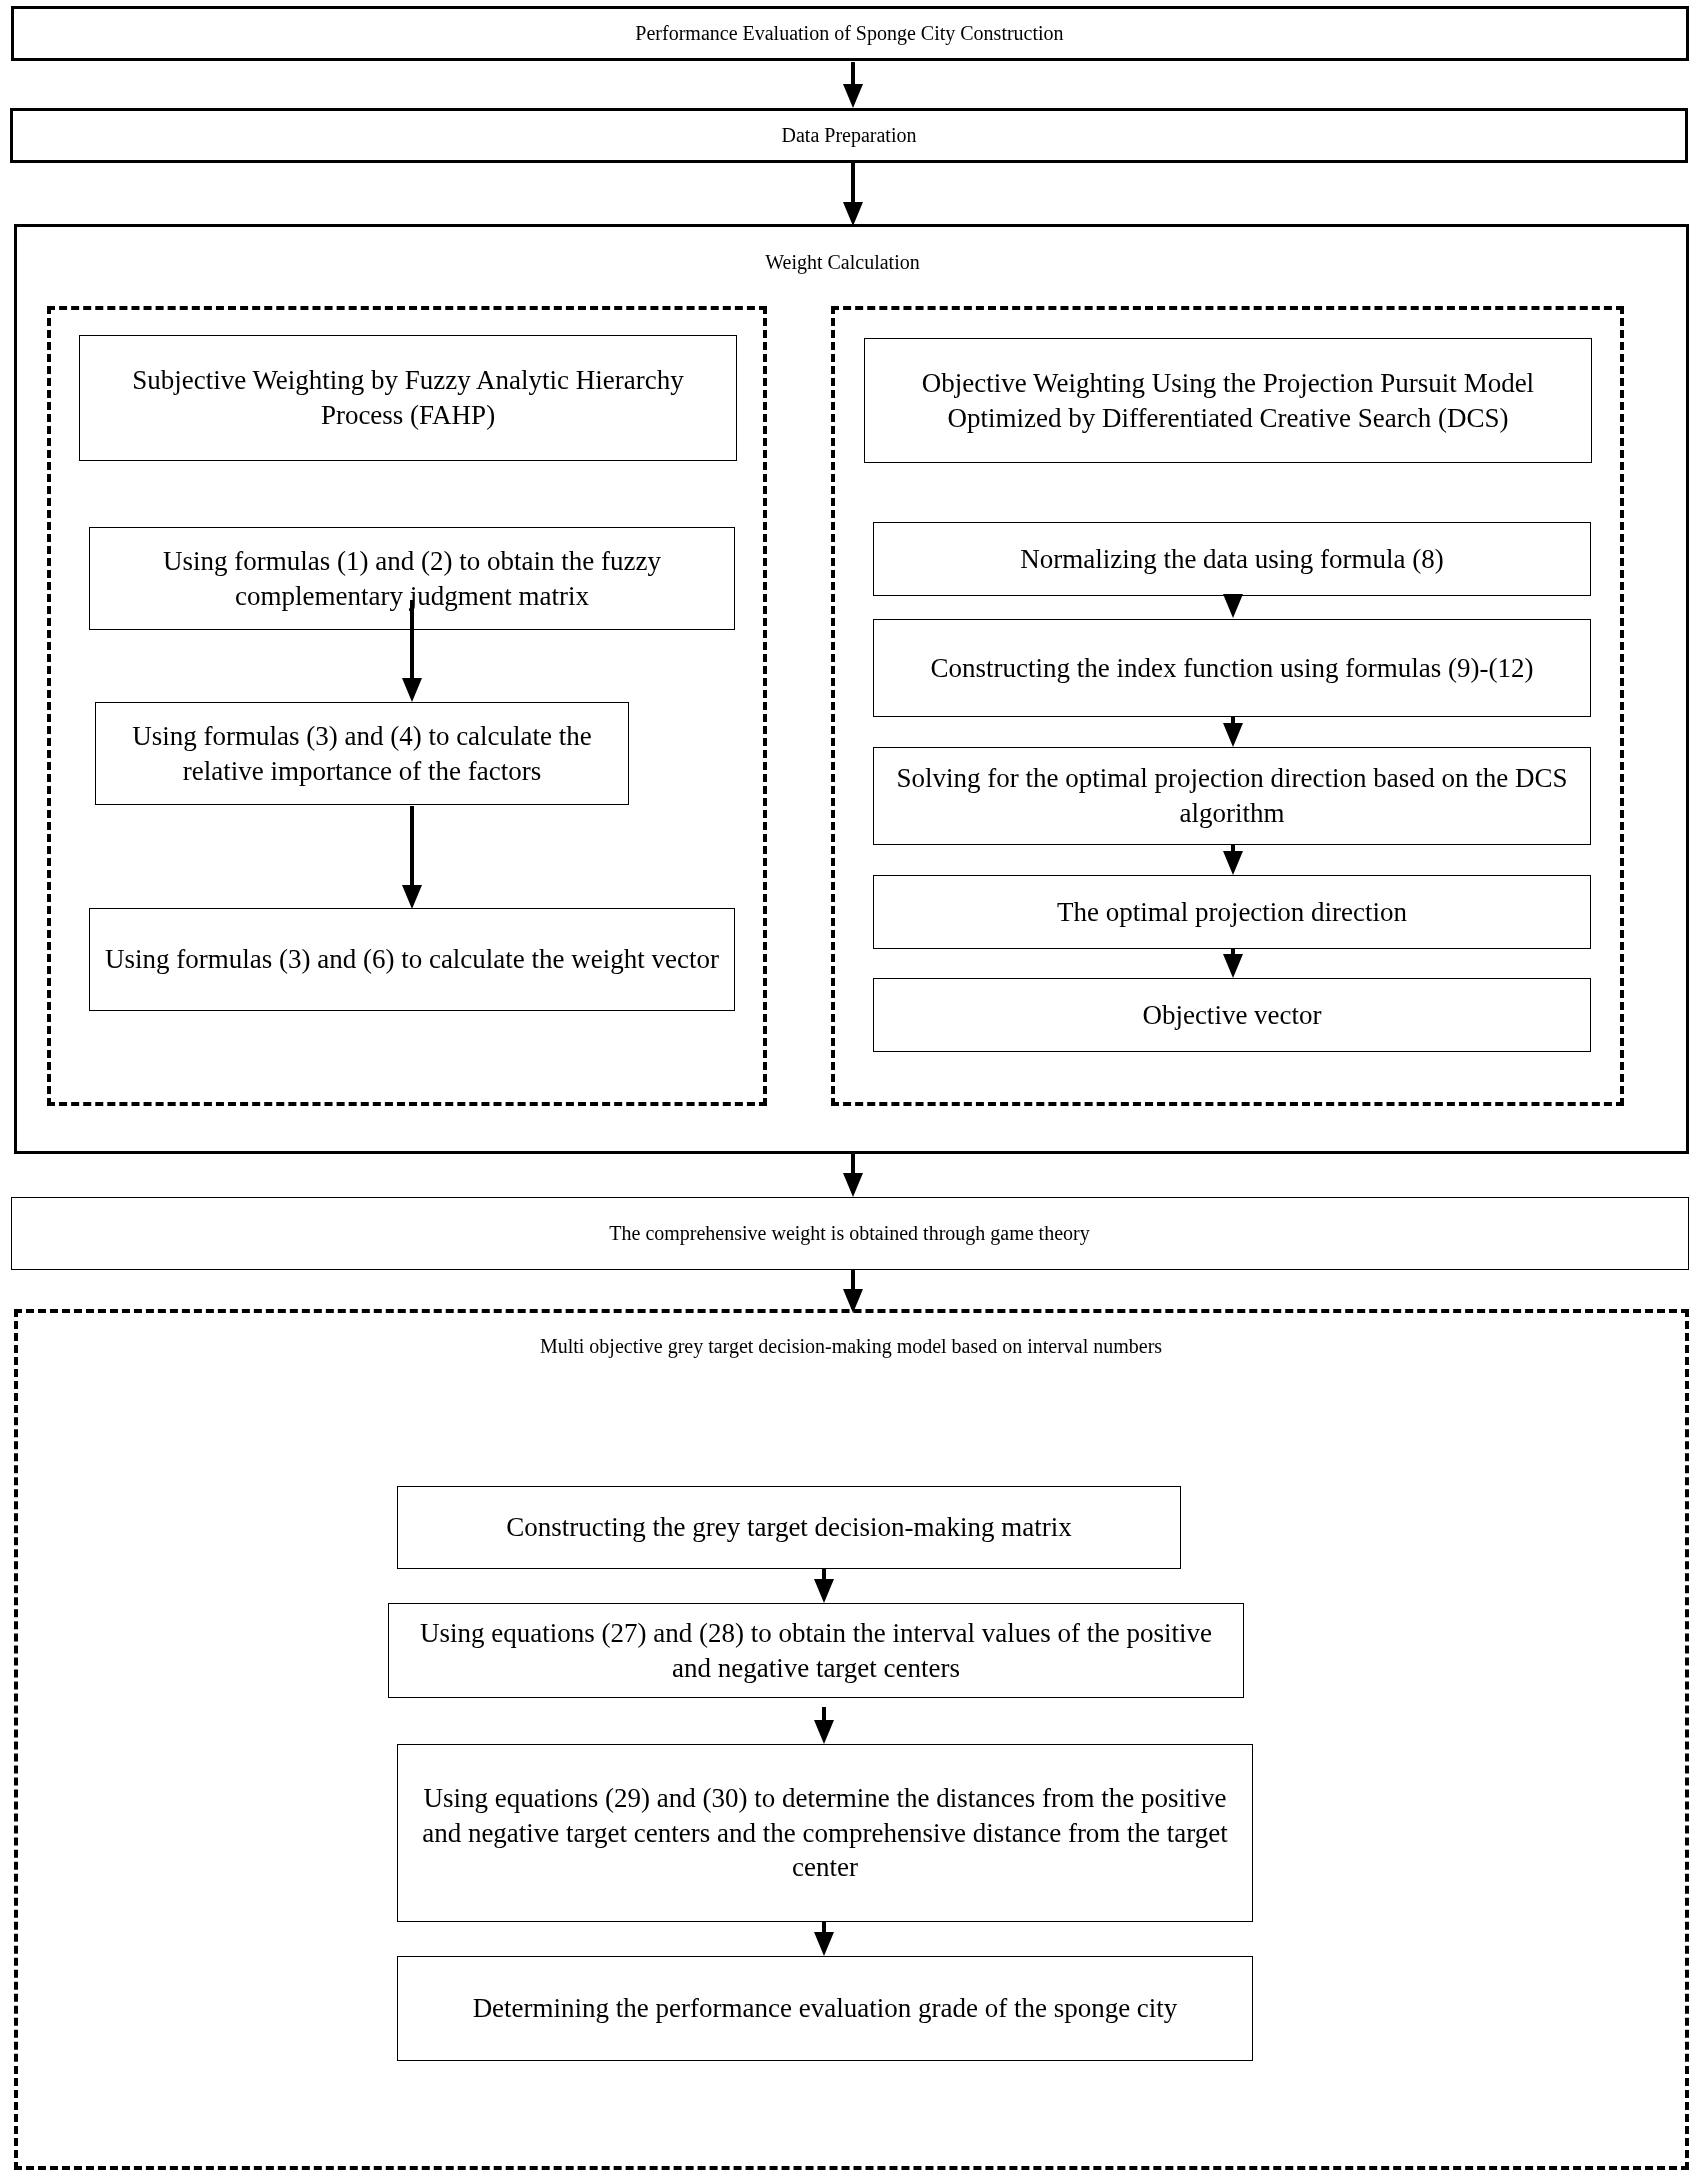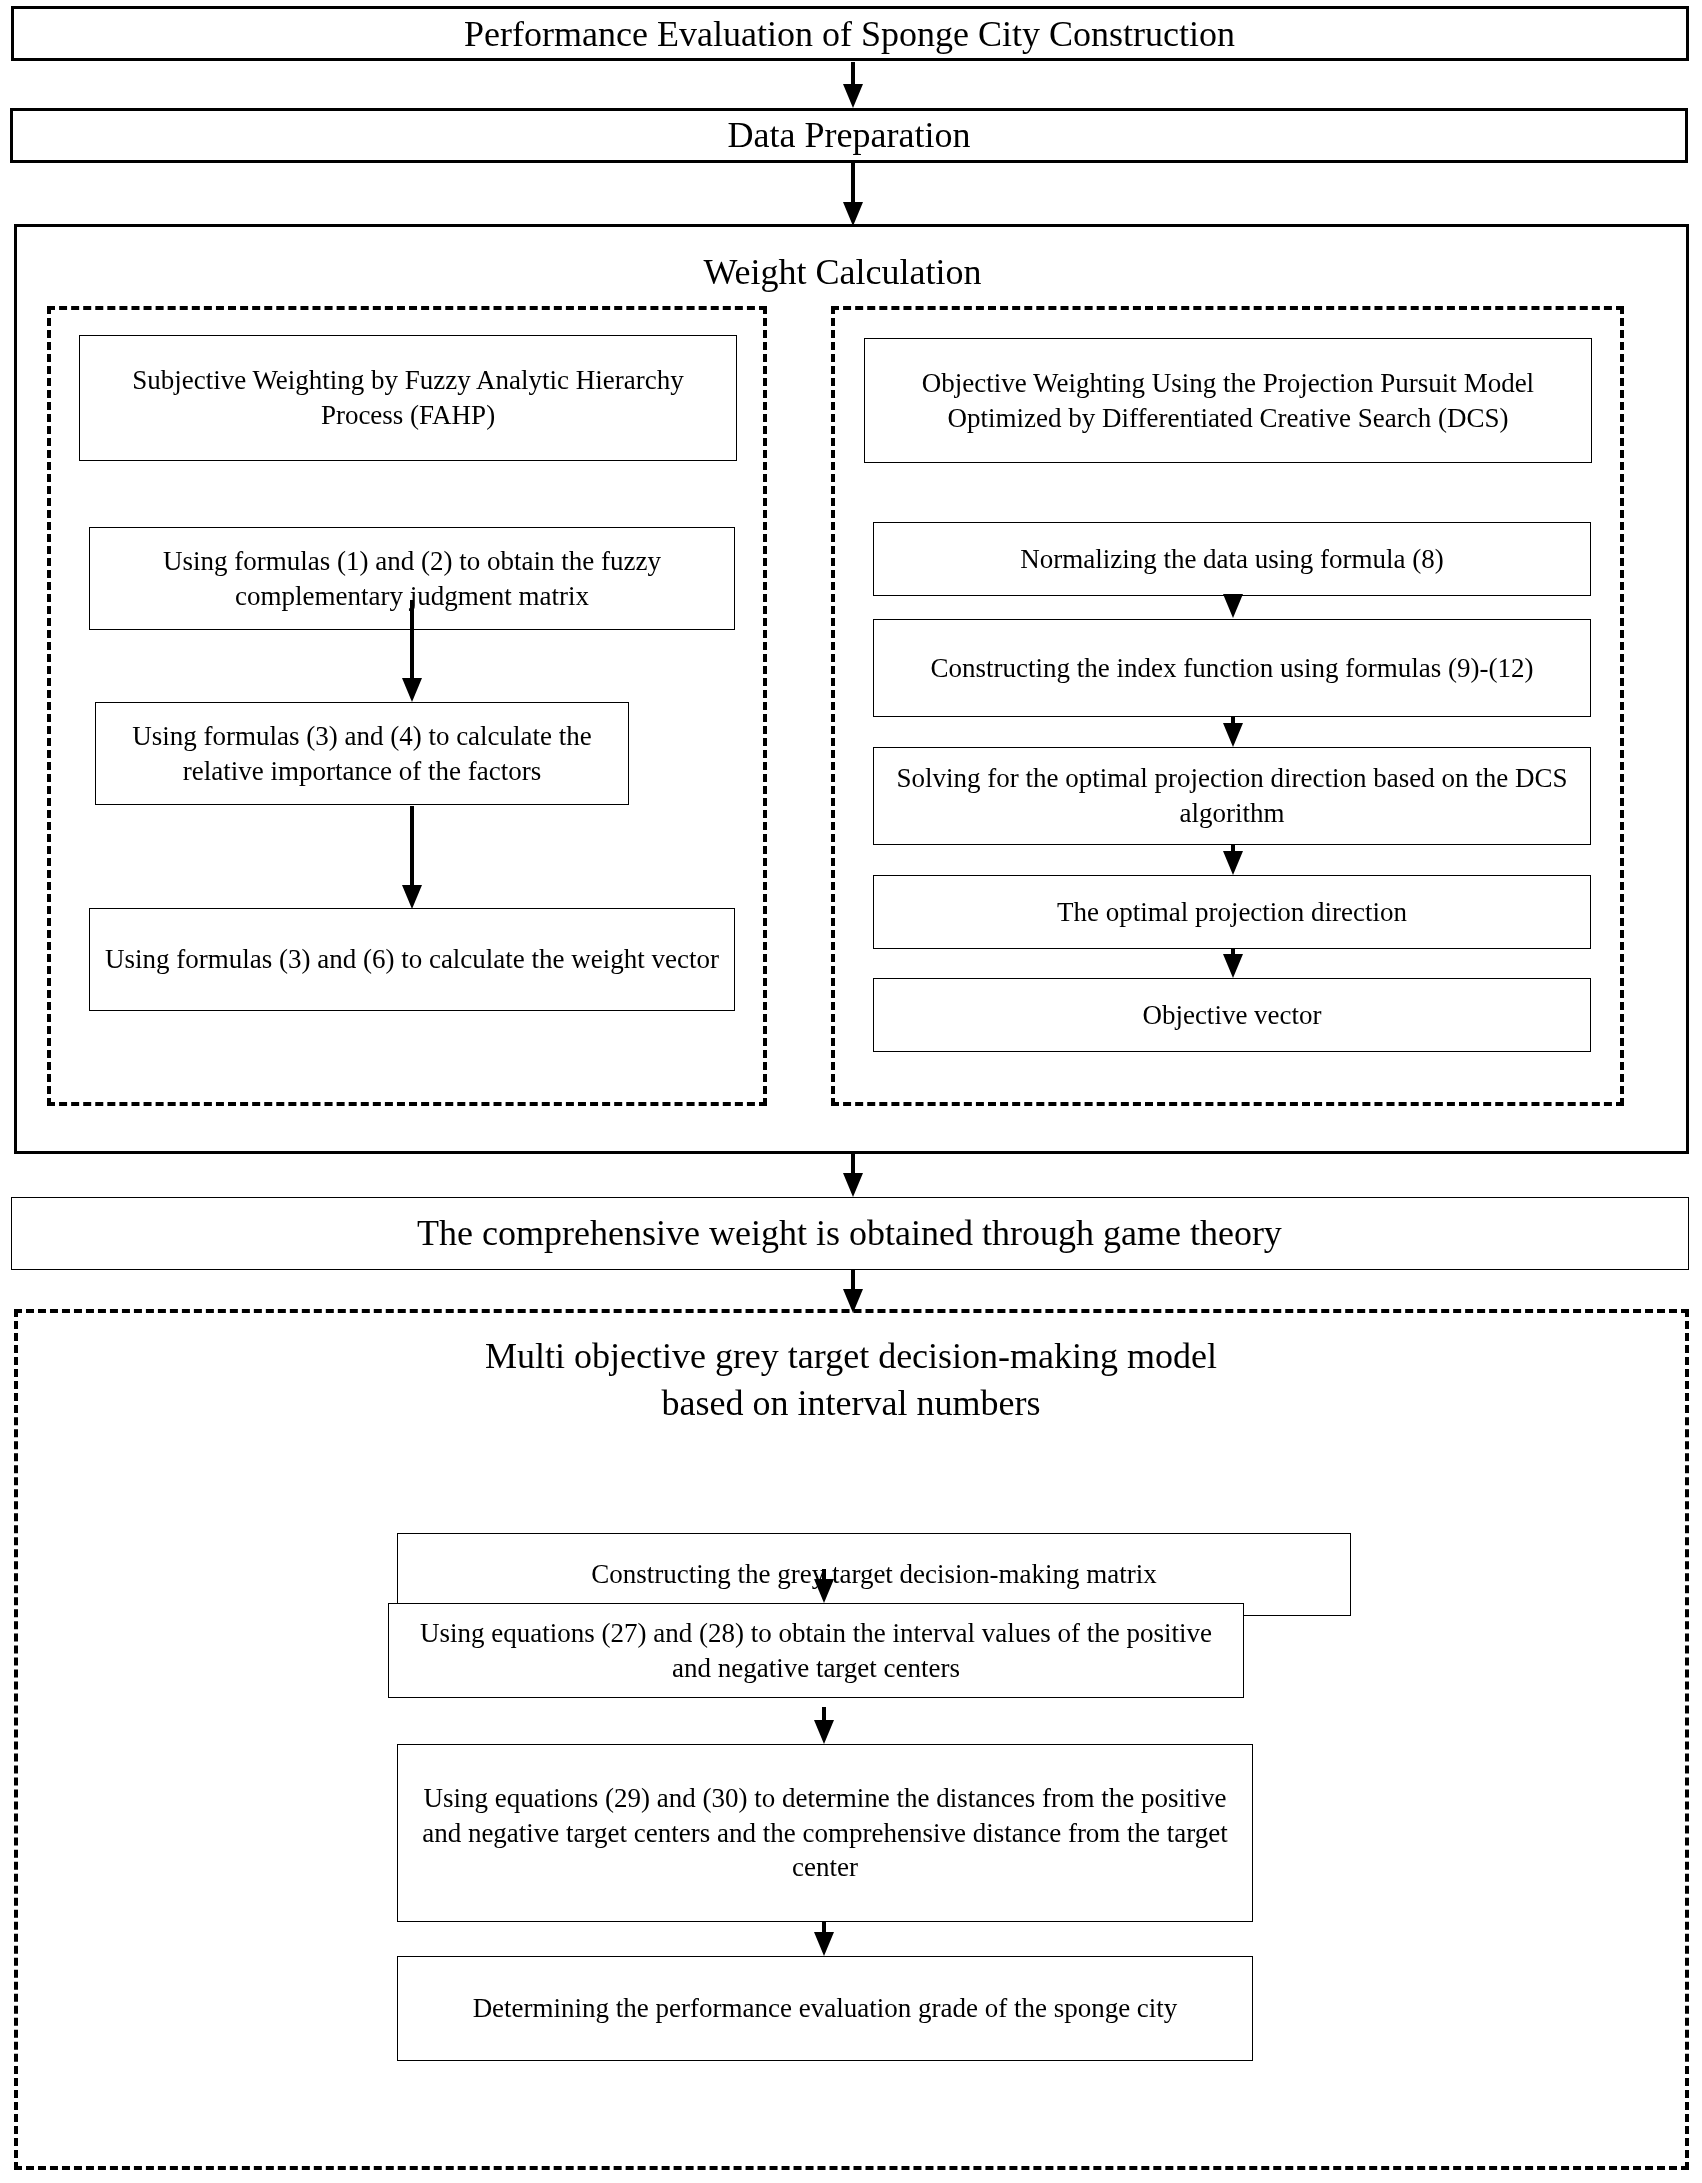--- a/index.html
+++ b/index.html
@@ -49,21 +49,21 @@
   .label-free {
     position: absolute;
     text-align: center;
     line-height: 1.3;
   }
   .txt {
     display: block;
     padding: 0 8.6px;
   }
   
-  .fs-lg { font-size: 36px; }
+  .fs-lg { font-size: 20px; }
   .fs-md { font-size: 27px; }
 
   
   .arrow {
     position: absolute;
   }
   .arrow .shaft {
     position: absolute;
     left: 50%;
     top: 0;
@@ -195,21 +195,21 @@
 
   <div class="arrow" style="left:841px; top:1270px; width:24.6px; height:43px;">
     <div class="shaft" style="height:21px;"></div>
     <div class="head"></div>
   </div>
 
   <div class="dashed-box" style="left:13.5px; top:1309px; width:1675px; height:861px;"></div>
 
   <div class="label-free fs-lg" style="left:482px; top:1333px; width:738px;">Multi objective grey target decision-making model based on interval numbers</div>
 
-  <div class="box box-thin fs-md" style="left:397px; top:1486px; width:954px; height:83px;margin-top:47px;">
+  <div class="box box-thin fs-md" style="left:397px; top:1486px; width:784px; height:83px;">
     <span class="txt">Constructing the grey target decision-making matrix</span>
   </div>
 
   <div class="arrow" style="left:812px; top:1569px; width:24.6px; height:34px;">
     <div class="shaft" style="height:12.3px;"></div>
     <div class="head"></div>
   </div>
 
   <div class="box box-thin fs-md" style="left:388px; top:1603px; width:856px; height:95px;">
     <span class="txt">Using equations (27) and (28) to obtain the interval values of the positive and negative target centers</span>

